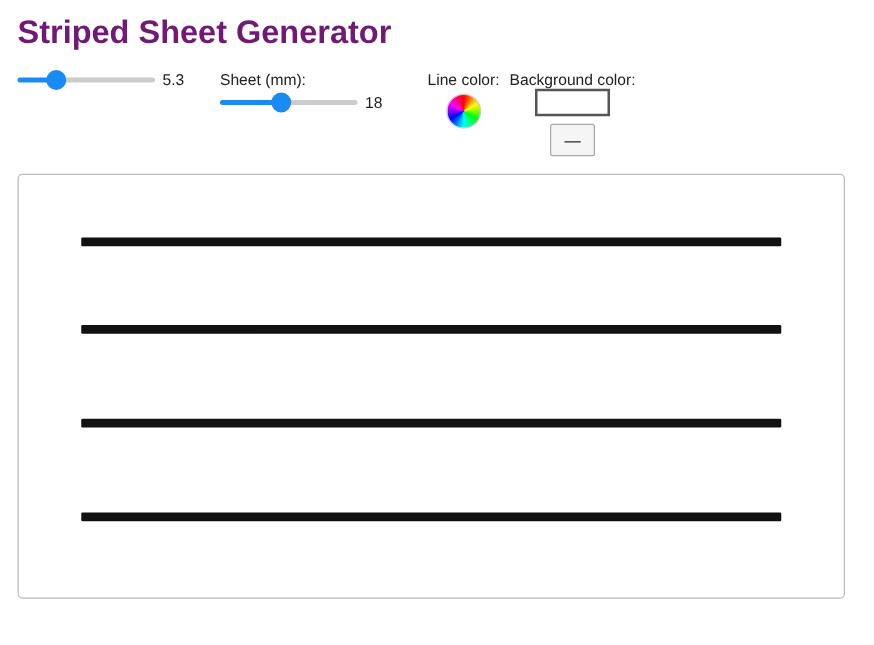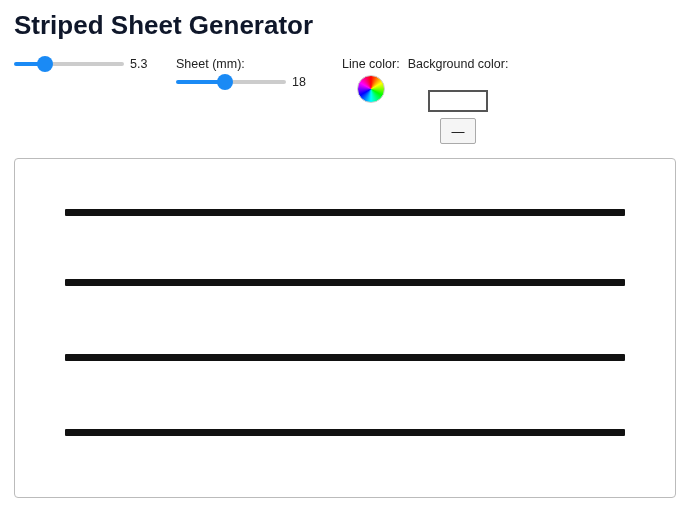--- a/index.html
+++ b/index.html
@@ -4,21 +4,21 @@
   <style>
     * { box-sizing: border-box; margin: 0; padding: 0; }
     body {
       font-family: Arial, sans-serif;
       background: #fff;
       padding: 10px 14px;
       width: 699px;
     }
 
     h1 {
-      color: #0f172a;
+      color: #701a75;
       font-size: 26px;
       font-weight: 700;
       margin-bottom: 16px;
     }
 
     .controls-row {
       display: flex;
       align-items: flex-start;
       gap: 18px;
       margin-bottom: 14px;
@@ -152,21 +152,21 @@
       display: flex;
       flex-direction: column;
       align-items: center;
       gap: 4px;
     }
 
     .bg-color-picker-wrapper {
       display: flex;
       flex-direction: column;
       align-items: center;
-      gap: 19px;
+      gap: 0;
     }
 
     .colors-section {
       display: flex;
       align-items: flex-start;
       gap: 8px;
       margin-left: 4px;
     }
   </style>
 </head>

